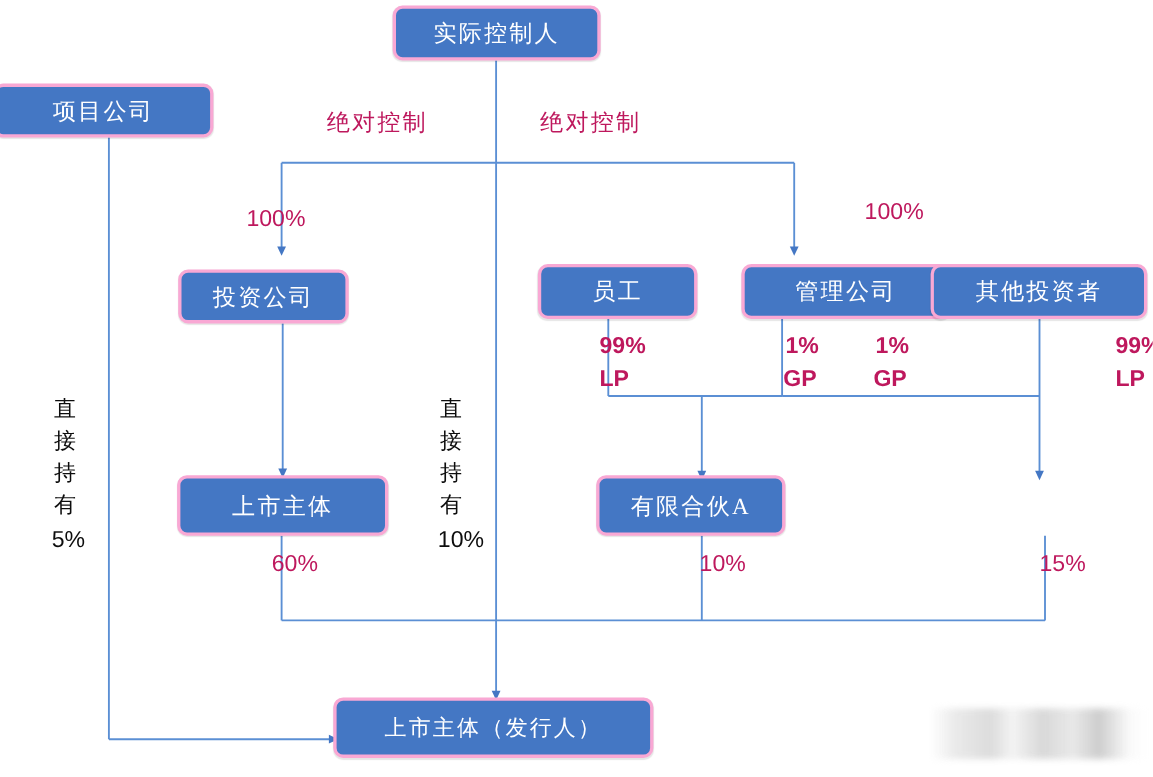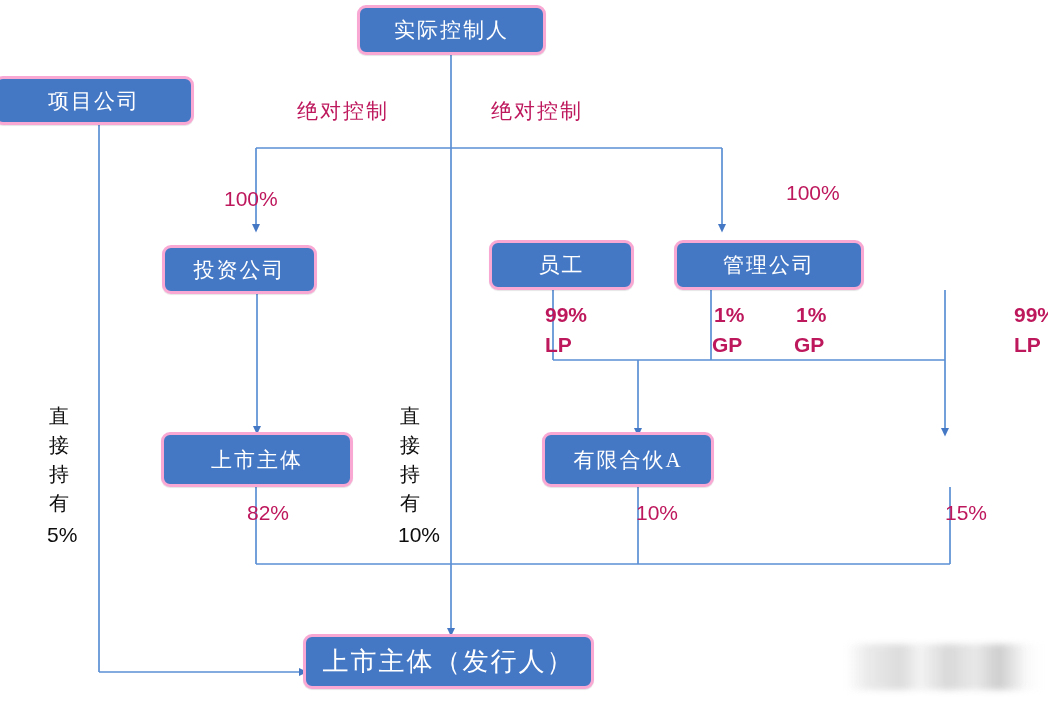--- a/index.html
+++ b/index.html
@@ -49,21 +49,20 @@
   }
   .vlabel{
     position:absolute;
     color:#0d0d0d;
     font-family:"Liberation Serif","DejaVu Serif",serif;
     font-size:20px;
     width:1.2em;
     text-align:center;
     line-height:1.45;
     letter-spacing:0;
-    margin-top:44px;
   }
   .vlabel .tail{
     font-family:"Liberation Sans","DejaVu Sans",sans-serif;
     font-size:21px;
     display:block;
     margin-top:2px;
   }
   .watermark{
     position:absolute;
     left:846px;top:644px;width:196px;height:46px;
@@ -129,31 +128,34 @@
   </div>
 
   <div class="node" style="left:489px;top:240px;width:145px;height:50px;">
     <span>员工</span>
   </div>
 
   <div class="node" style="left:627px;top:240px;width:190px;height:50px;margin-left:47px;">
     <span>管理公司</span>
   </div>
 
+  <div class="node" style="left:846px;top:240px;width:197px;height:50px;">
+    <span>其他投资者</span>
+  </div>
 
   <div class="node" style="left:161px;top:432px;width:192px;height:55px;">
     <span>上市主体</span>
   </div>
 
   <div class="node" style="left:542px;top:432px;width:172px;height:55px;">
     <span>有限合伙A</span>
   </div>
 
 
-  <div class="node" style="left:303px;top:634px;width:291px;height:55px;font-size:26px;">
+  <div class="node" style="left:303px;top:634px;width:291px;height:55px;font-size:20px;">
     <span>上市主体（发行人）</span>
   </div>
 
   <div class="edge-label ctrl" style="left:297px;top:100px;">绝对控制</div>
 
   <div class="edge-label ctrl" style="left:491px;top:100px;">绝对控制</div>
 
   <div class="edge-label pct" style="left:176px;top:188px;">100%</div>
 
   <div class="edge-label pct" style="left:738px;top:182px;">100%</div>
@@ -163,21 +165,21 @@
 
   <div class="edge-label pct stack" style="left:666px;top:303px;">1%</div>
   <div class="edge-label pct stack" style="left:664px;top:333px;">GP</div>
 
   <div class="edge-label pct stack" style="left:748px;top:303px;">1%</div>
   <div class="edge-label pct stack" style="left:746px;top:333px;">GP</div>
 
   <div class="edge-label pct stack" style="left:966px;top:303px;">99%</div>
   <div class="edge-label pct stack" style="left:966px;top:333px;">LP</div>
 
-  <div class="edge-label pct" style="left:199px;top:502px;">82%</div>
+  <div class="edge-label pct" style="left:199px;top:502px;">60%</div>
 
   <div class="edge-label pct" style="left:588px;top:502px;">10%</div>
 
   <div class="edge-label pct" style="left:897px;top:502px;">15%</div>
 
   <div class="vlabel" style="left:47px;top:358px;">
     <span>直接持有</span>
     <span class="tail">5%</span>
   </div>
 

